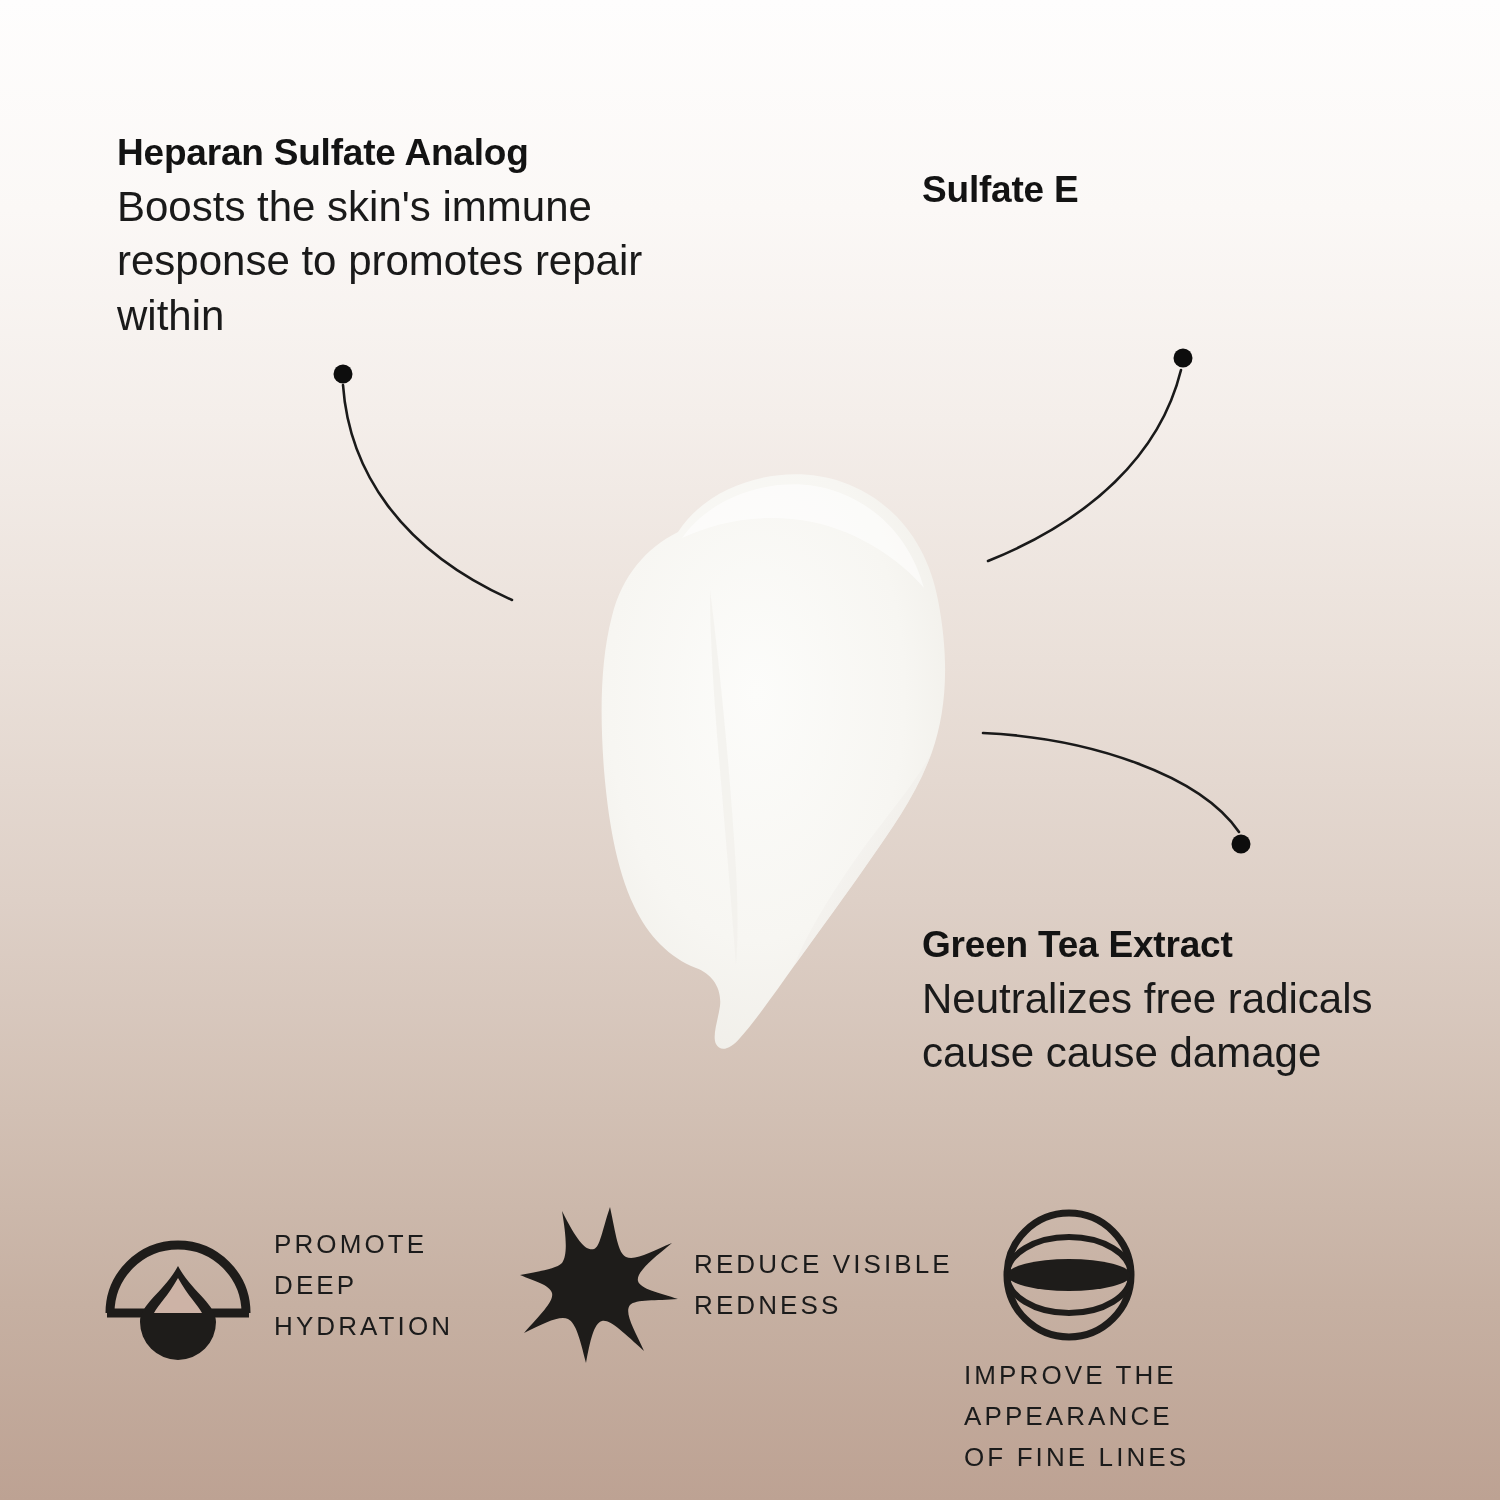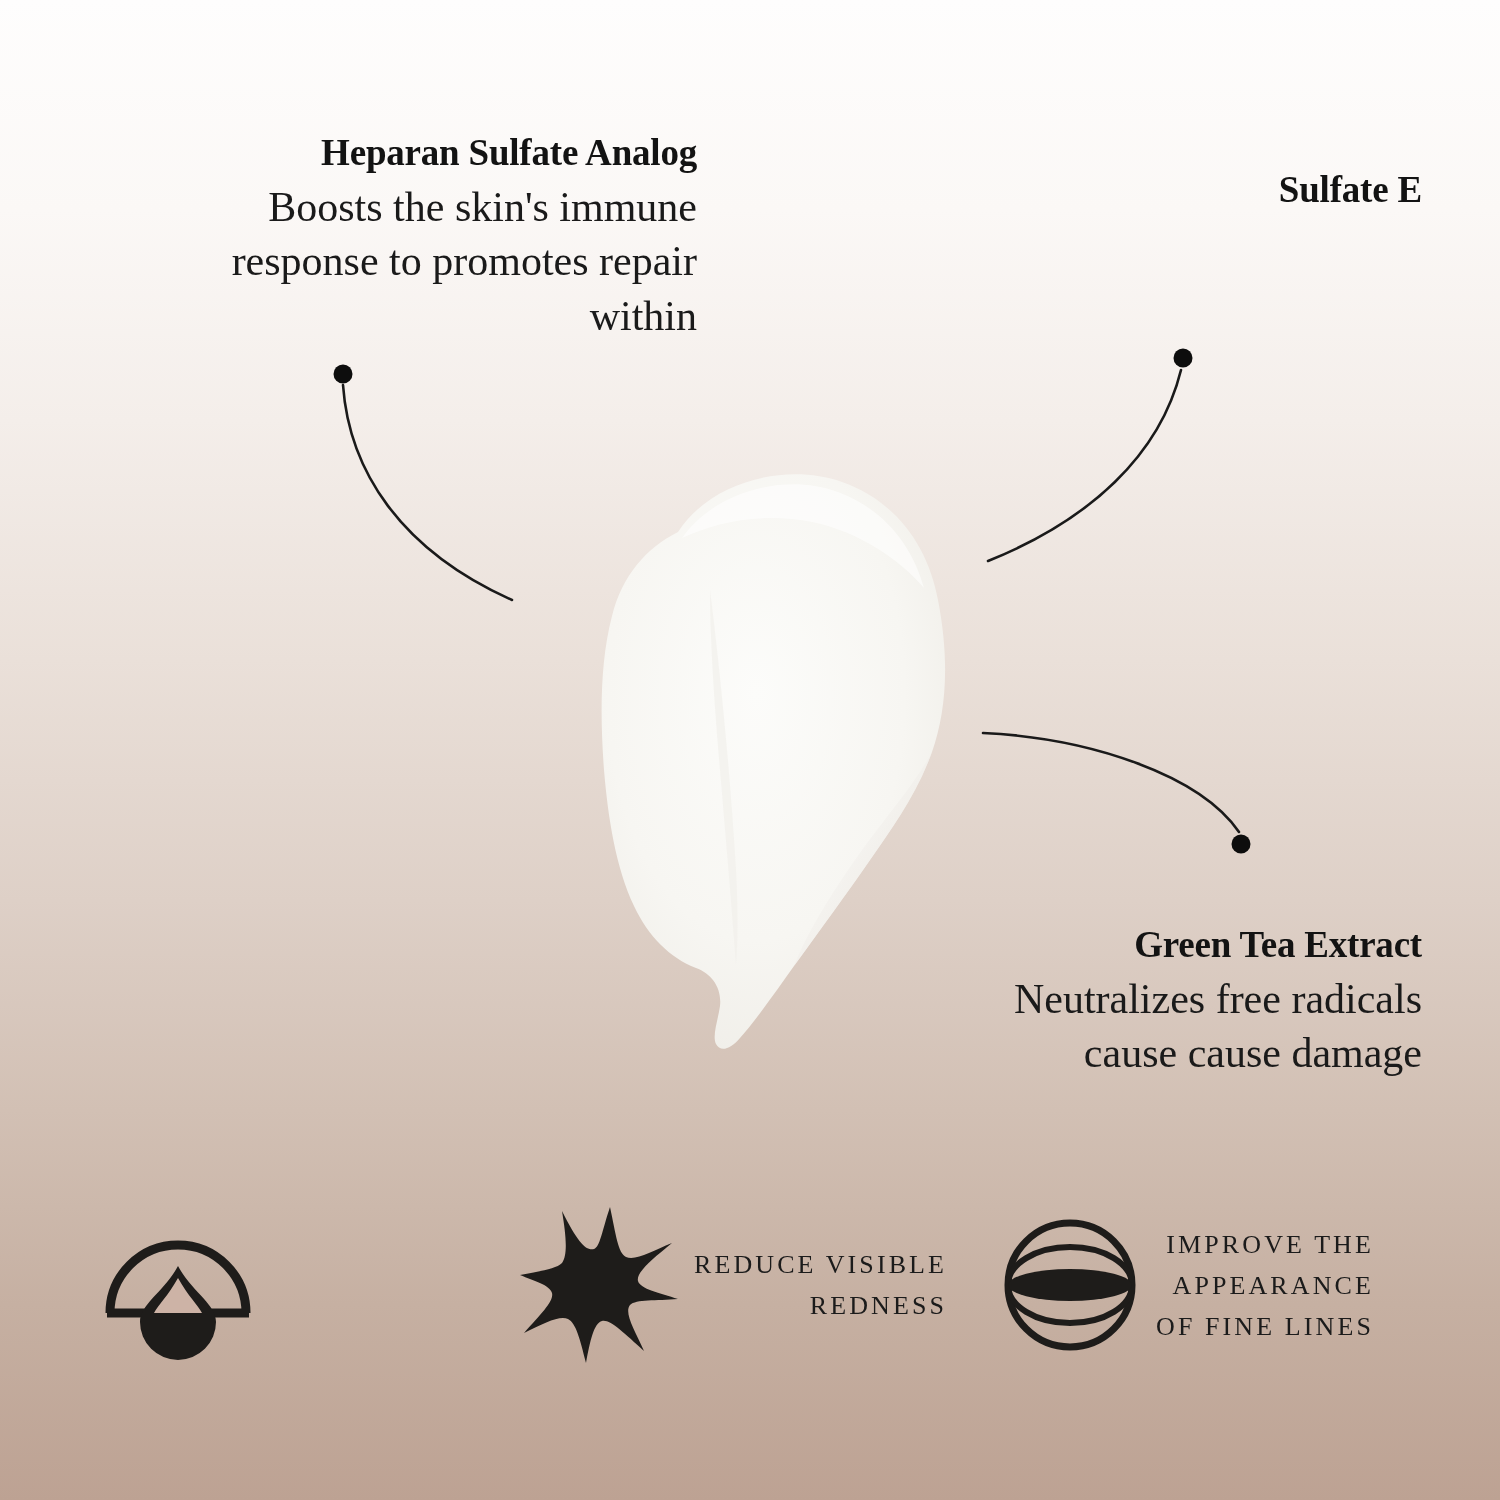--- a/index.html
+++ b/index.html
@@ -5,31 +5,30 @@
   html, body {
     margin: 0;
     padding: 0;
     background: #ffffff;
   }
   #infographic {
     position: relative;
     width: 1500px;
     height: 1500px;
     overflow: hidden;
-    font-family: Liberation Serif, serif;
+    font-family: Liberation Sans, sans-serif;
     background: linear-gradient(180deg,
         #fefdfd 0%,
         #fbf8f6 14%,
         #f4eeea 28%,
         #eae0d9 44%,
         #ded0c7 60%,
         #d2c0b4 74%,
         #c6b0a2 87%,
         #bda293 100%);
-    text-align: right;
   }
 
   
   .callout {
     position: absolute;
     color: #131313;
   }
   .callout .c-title {
     font-size: 37px;
     font-weight: bold;
@@ -92,21 +91,21 @@
   }
   .benefit {
     position: absolute;
     display: flex;
     align-items: center;
     top: 0;
     height: 180px;
   }
   #benefit-hydration { left: 100px; }
   #benefit-redness   { left: 520px; }
-  #benefit-fine-lines{ left: 1000px; }
+  #benefit-fine-lines{ left: 948px; flex-direction: column; }
 
   .benefit-icon {
     flex: 0 0 auto;
     width: 160px;
     height: 160px;
     display: flex;
     align-items: center;
     justify-content: center;
   }
   #benefit-hydration .benefit-icon { width: 156px; }
@@ -197,20 +196,23 @@
         <svg viewBox="0 0 156 150" width="156" height="150" xmlns="http://www.w3.org/2000/svg">
           <path d="M 10,103 A 68,68 0 0 1 146,103" fill="none" stroke="#1e1c1a" stroke-width="9"></path>
           <line x1="7" y1="103" x2="149" y2="103" stroke="#1e1c1a" stroke-width="9" stroke-linecap="butt"></line>
           <path d="M 78,56
                    C 92,82 116,94 116,112
                    A 38,38 0 1 1 40,112
                    C 40,94 64,82 78,56 Z" fill="#1e1c1a"></path>
           <path d="M 78,68 C 88,86 98,95 102,103 L 54,103 C 58,95 68,86 78,68 Z" fill="#cdb3a6"></path>
         </svg>
       </div>
+      <div class="benefit-label">PROMOTE
+DEEP
+HYDRATION</div>
     </div>
 
     <div class="benefit" id="benefit-redness">
       <div class="benefit-icon">
         <svg viewBox="0 0 160 160" width="160" height="160" xmlns="http://www.w3.org/2000/svg">
           <path d="M 42,6
                    C 58,38 66,46 74,44
                    C 80,42 82,26 90,2
                    C 96,30 98,48 106,52
                    C 116,56 132,46 152,38

